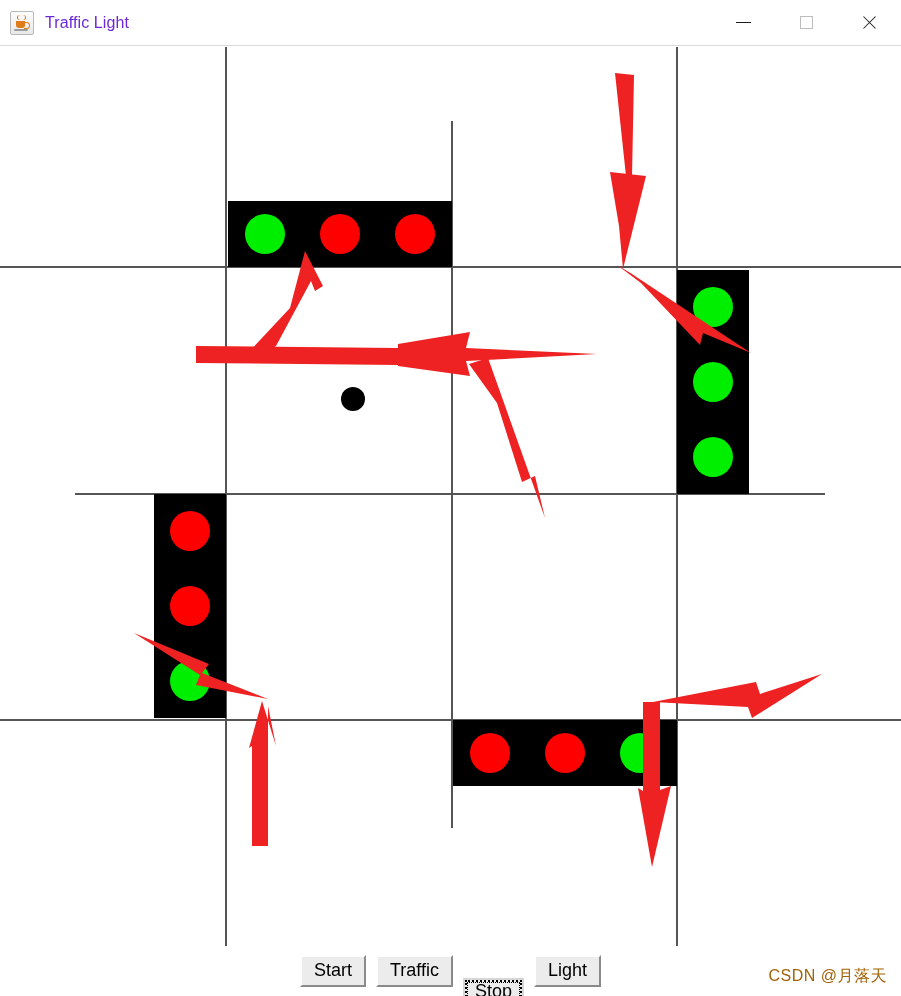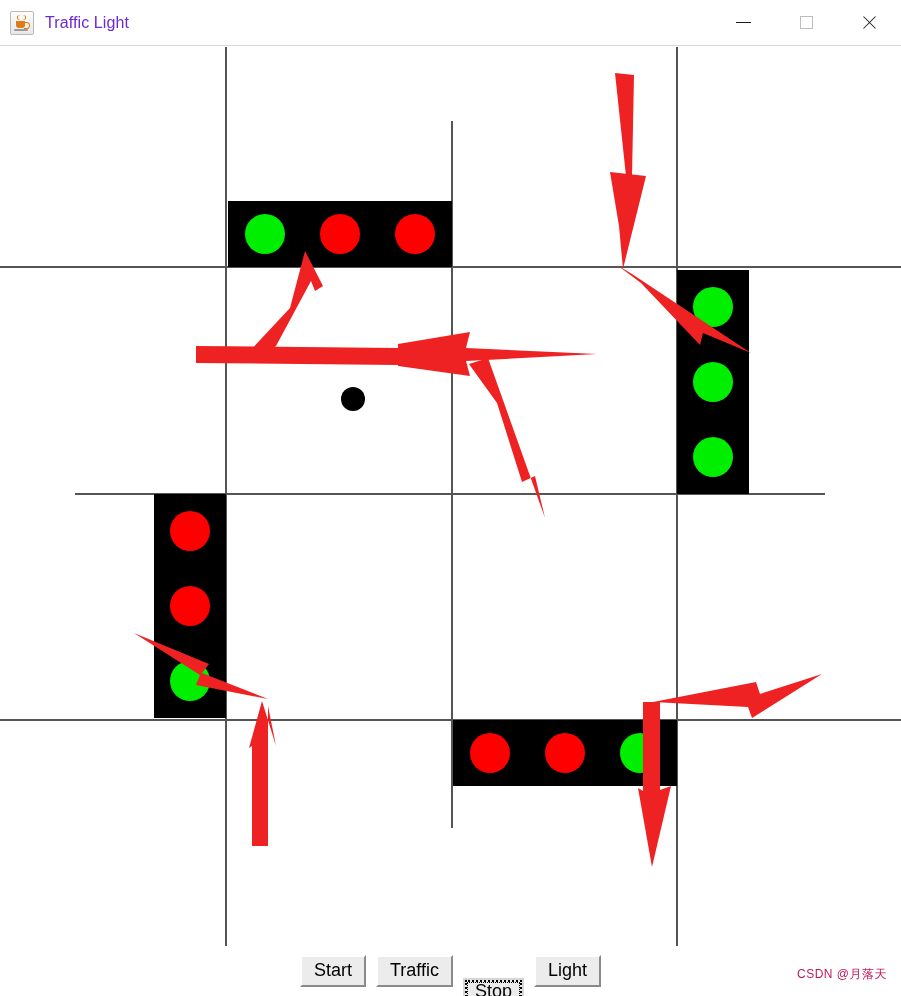--- a/index.html
+++ b/index.html
@@ -206,22 +206,22 @@
     left: 2px; top: 2px; right: 2px; bottom: 2px;
     border: 1px dotted #000000;
     pointer-events: none;
   }
 
   
   #watermark {
     position: absolute;
     right: 14px;
     top: 966px;
-    font-size: 12px;
-    color: #be185d;
+    font-size: 16px;
+    color: #a16207;
     letter-spacing: 0.5px;
     white-space: nowrap;
     user-select: none;
   }
 </style>
 </head>
 <body>
 
 <div id="app-window">
 

